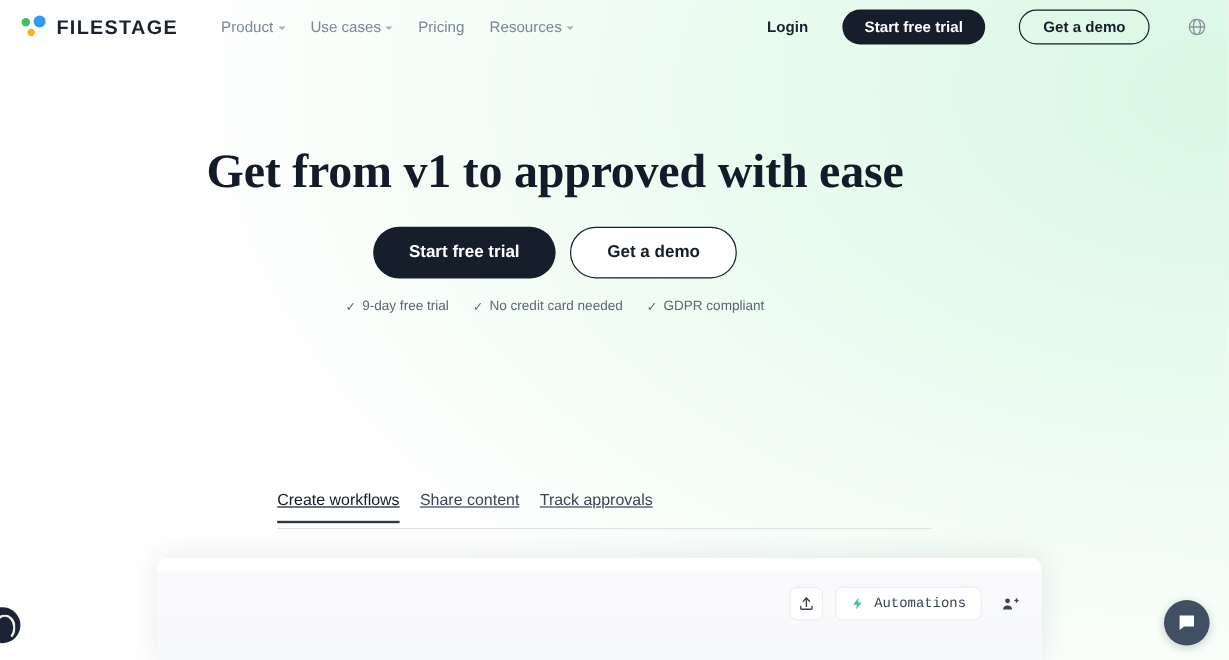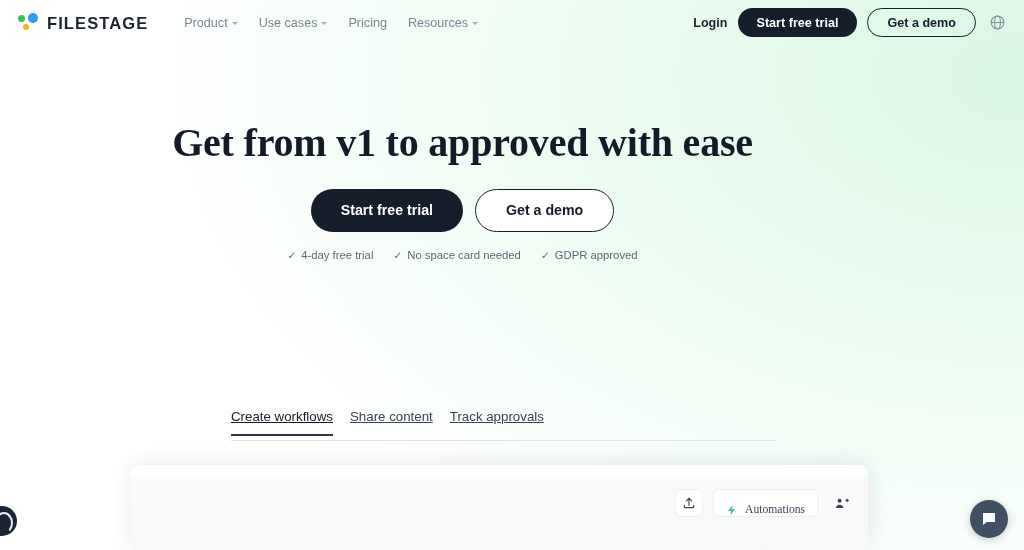--- a/index.html
+++ b/index.html
@@ -88,21 +88,21 @@
     border-right: 3px solid transparent;
     border-top: 3.5px solid #a6b0bb;
     position: relative;
     top: 1px;
   }
 
   .header-right {
     margin-left: auto;
     display: flex;
     align-items: center;
-    gap: 10px;
+    gap: 28px;
     justify-content: space-between;
   }
   .login-link {
     font-size: 12.6px;
     font-weight: 700;
     color: #1b2330;
     cursor: pointer;
     white-space: nowrap;
   }
   .btn-dark-sm {
@@ -279,26 +279,26 @@
     justify-content: center;
     cursor: pointer;
     padding: 0;
   }
   .pill-btn {
     height: 28px;
     background: #ffffff;
     border: 1px solid #eceef1;
     border-radius: 6px;
     display: inline-flex;
-    align-items: flex-end;
+    align-items: center;
     gap: 7px;
     padding: 0 12px;
     font-size: 11.6px;
     color: #3b4453;
-    font-family: Liberation Serif, serif;
+    font-family: Liberation Mono, monospace;
     cursor: pointer;
     white-space: nowrap;
   }
   .plain-icon-btn {
     width: 26px; height: 26px;
     background: transparent;
     border: none;
     display: inline-flex;
     align-items: center;
     justify-content: center;
@@ -396,29 +396,29 @@
     <h1 class="headline">Get from v1 to approved with ease</h1>
 
     <div class="cta-row">
       <button class="btn-dark-lg">Start free trial</button>
       <button class="btn-outline-lg">Get a demo</button>
     </div>
 
     <div class="perks">
       <span class="perk">
         <span class="tick">✓</span>
-        <span>4-day free trial</span>
+        <span>9-day free trial</span>
       </span>
       <span class="perk">
         <span class="tick">✓</span>
-        <span>No space card needed</span>
+        <span>No credit card needed</span>
       </span>
       <span class="perk">
         <span class="tick">✓</span>
-        <span>GDPR approved</span>
+        <span>GDPR compliant</span>
       </span>
     </div>
   </div>
 
   <div id="tabs-rule"></div>
   <div id="tabs">
     <div class="tab active">Create workflows</div>
     <div class="tab">Share content</div>
     <div class="tab">Track approvals</div>
   </div>

